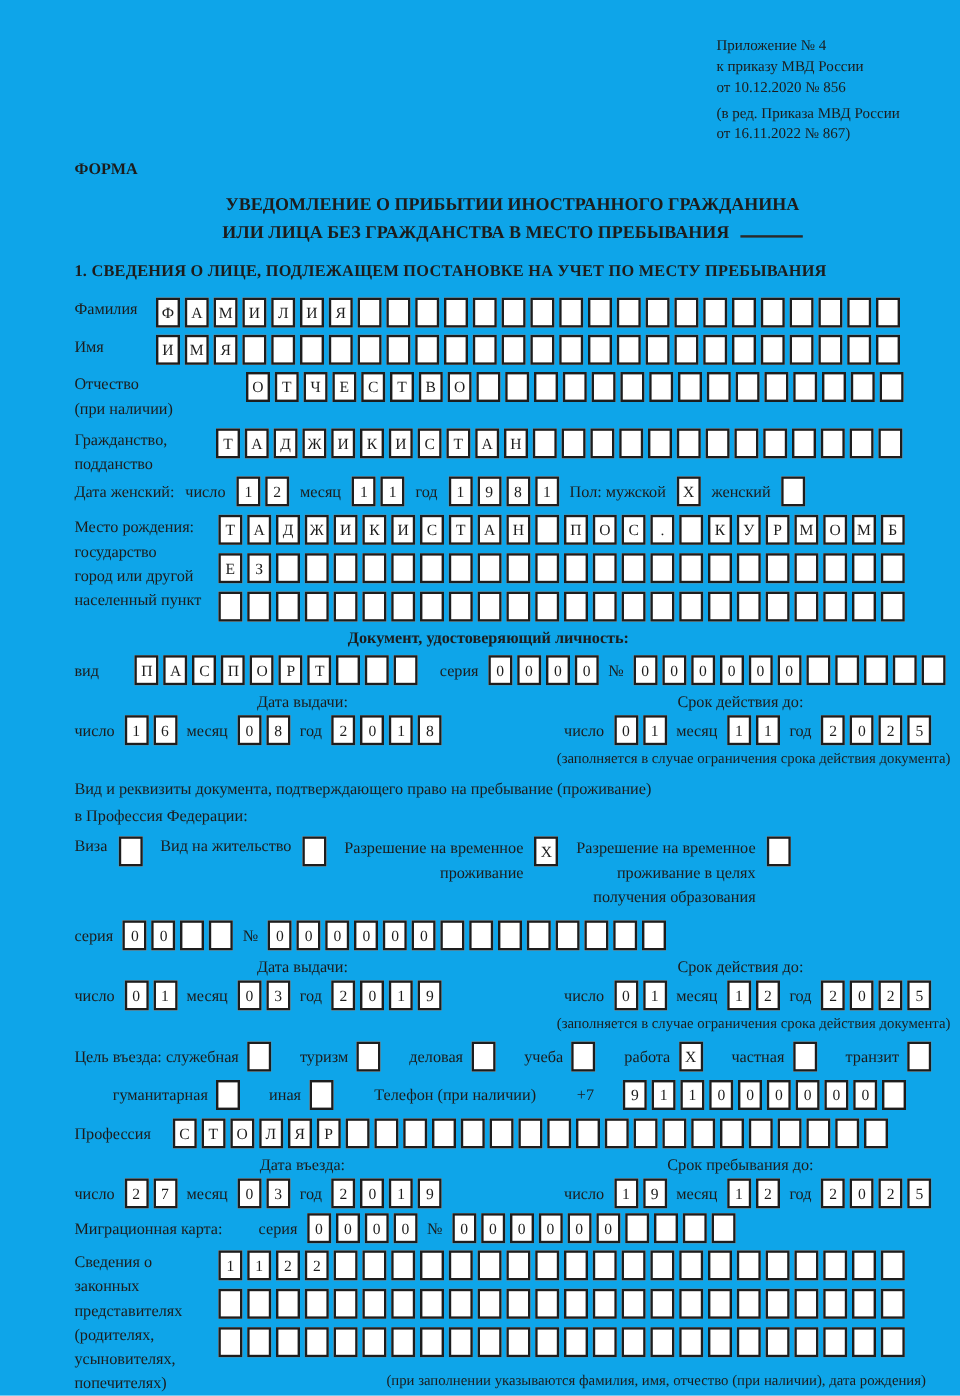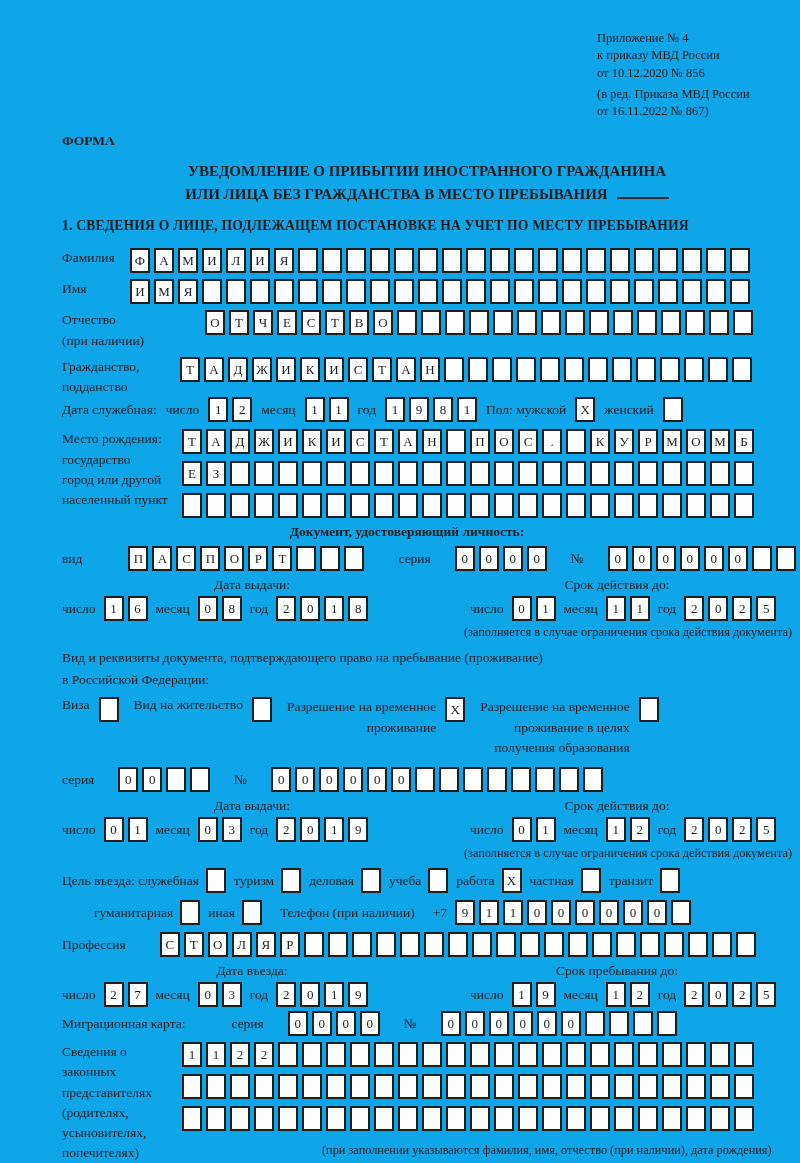--- a/index.html
+++ b/index.html
@@ -20,36 +20,36 @@
   .flabel{flex:0 0 auto}
   .w68{width:68px}.w143{width:143px}.w118{width:118px}.w120{width:120px}
   .cells{display:flex;gap:4px;flex:0 0 auto}
   .cell{
     flex:0 0 20px;width:20px;height:25px;border:2px solid #1d1d1d;background:#fff;
     display:flex;align-items:center;justify-content:center;font-size:13px;
   }
   .cellcol{display:flex;flex-direction:column;gap:7px}
   .inline{display:flex;align-items:center;gap:9px;font-size:13.5px;margin-bottom:7px}
   .center-b{font-weight:bold;text-align:center;font-size:13.5px;margin:2px 40px 6px 0}
-  .idrow{display:flex;align-items:center;gap:24px;font-size:13.5px;margin-bottom:6px}
+  .idrow{display:flex;align-items:center;gap:8px;font-size:13.5px;margin-bottom:6px}
   .sp22{margin-left:22px}.sp10{margin-left:10px}
   .dhead{display:flex;font-size:13.5px;margin-bottom:3px}
   .dhead .dhl{width:380px;text-align:center}
   .dhead .dhr{flex:1;text-align:center}
   .drow{display:flex;align-items:center;font-size:13.5px;margin-bottom:4px}
   .dgrp{display:flex;align-items:center;gap:8px}
   .dleft{width:380px}
   .dright{padding-left:28px}
   .note{font-size:12.3px;text-align:right;margin:0 0 7px}
   .para{font-size:13.5px;line-height:1.6}
   .opts{display:flex;align-items:flex-start;font-size:13.5px;margin:7px 0 9px}
   .opt{display:flex;align-items:flex-start;gap:9px;margin-right:15px}
   .opt:last-child{margin-right:0}
   .optlines{text-align:right;line-height:1.5}
-  .purpose{display:flex;align-items:center;gap:8px;font-size:13.5px;margin-bottom:7px}
+  .purpose{display:flex;align-items:center;gap:24px;font-size:13.5px;margin-bottom:7px}
   .pitem{display:flex;align-items:center;gap:7px}
   .ind58{margin-left:32px}
   .repnote{font-size:12.3px;margin-top:3px;padding-left:140px}
 </style>
 </head>
 <body>
 
 <div class="page">
 
   <div class="appendix">
@@ -196,21 +196,21 @@
         <span class="cell"></span>
         <span class="cell"></span>
         <span class="cell"></span>
         <span class="cell"></span>
         <span class="cell"></span>
         <span class="cell"></span>
       </span>
   </div>
 
   <div class="inline">
-    <span>Дата служебная:</span>
+    <span>Дата женский:</span>
     <span>число</span>
     <span class="cells">
         <span class="cell">1</span>
         <span class="cell">2</span>
       </span>
     <span>месяц</span>
     <span class="cells">
         <span class="cell">1</span>
         <span class="cell">1</span>
       </span>
@@ -399,21 +399,21 @@
           <span class="cell">2</span>
           <span class="cell">0</span>
           <span class="cell">2</span>
           <span class="cell">5</span>
         </span>
     </div>
   </div>
   <div class="note">(заполняется в случае ограничения срока действия документа)</div>
 
   <div class="para">Вид и реквизиты документа, подтверждающего право на пребывание (проживание)</div>
-  <div class="para" style="margin-bottom:5px">в Российской Федерации:</div>
+  <div class="para" style="margin-bottom:5px">в Профессия Федерации:</div>
 
   <div class="opts">
     <div class="opt">
       <span>Виза</span>
       <span class="cells">
           <span class="cell"></span>
         </span>
     </div>
     <div class="opt">
       <span>Вид на жительство</span>

